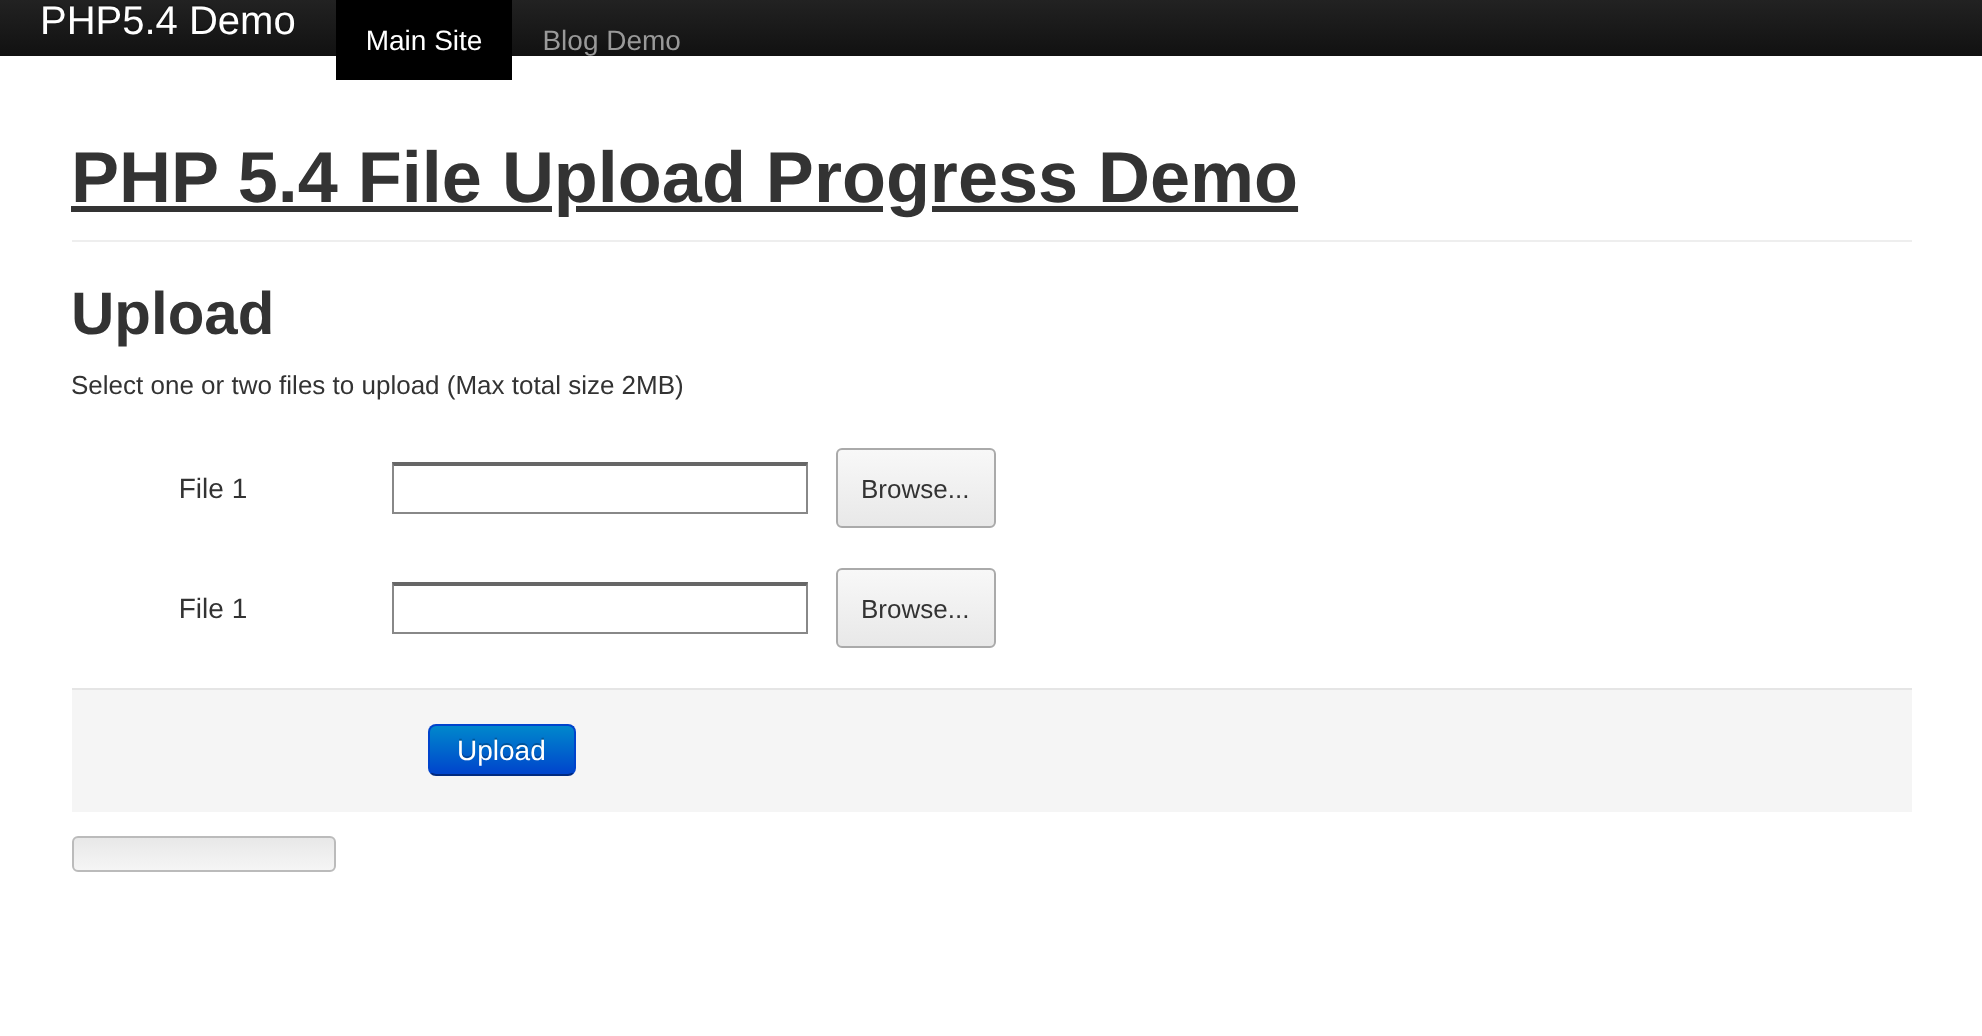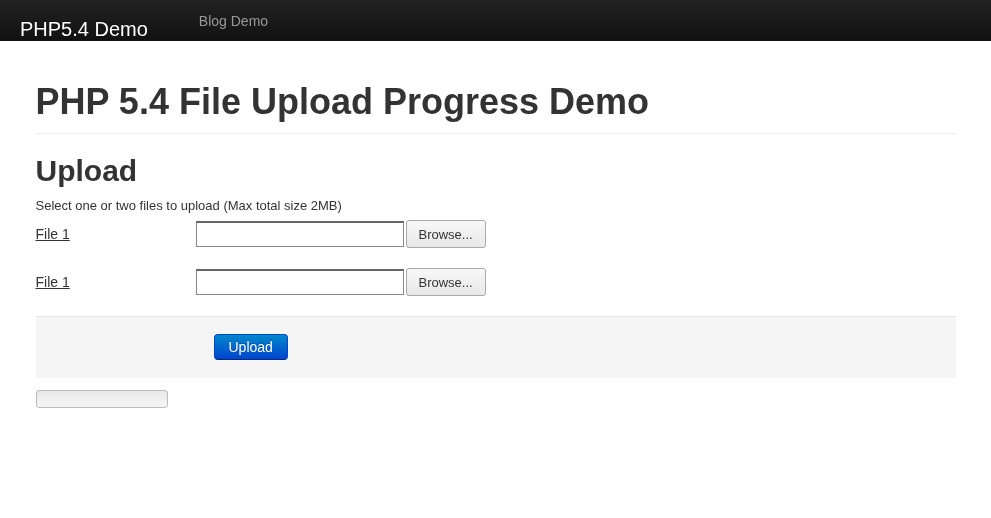--- a/index.html
+++ b/index.html
@@ -1,44 +1,45 @@
 <!DOCTYPE html>
 <html><head>
 <meta charset="utf-8">
 <style>
 * { margin: 0; padding: 0; box-sizing: border-box; }
 body { font-family: "Helvetica Neue", Helvetica, Arial, sans-serif; font-size: 14px; color: #333; background: #fff; }
 
-.navbar { background: #1b1b1b; background-image: linear-gradient(to bottom, #222, #111); height: 41px; display: flex; align-items: flex-end; padding: 0 20px; gap: 16px; }
+.navbar { background: #1b1b1b; background-image: linear-gradient(to bottom, #222, #111); height: 28px; display: flex; align-items: flex-start; padding: 0 20px; }
 .navbar-brand { color: #fff; font-size: 20px; font-weight: 200; margin-right: 20px; text-shadow: 0 -1px 0 rgba(0,0,0,.25); }
 .nav-item { color: #999; font-size: 14px; padding: 10px 15px; cursor: pointer; height: 40px; display: flex; align-items: center; }
 .nav-item.active { color: #fff; background: #000; }
 
 .container { max-width: 960px; margin: 0 auto; padding: 20px; }
-h1 { font-size: 36px; font-weight: bold; color: #333; margin: 20px 0 10px; }
+h1 { font-size: 36px; font-weight: bold; color: #333; margin: 20px 0 10px; text-decoration: underline; }
 h2 { font-size: 30px; font-weight: bold; color: #333; margin: 20px 0 10px; }
 .hr { border-bottom: 1px solid #eee; margin-bottom: 20px; }
-.help-text { font-size: 13px; color: #333; margin-bottom: 7px; }
+.help-text { font-size: 13px; color: #333; margin-bottom: 24px; }
 
 .form-row { display: flex; align-items: center; margin-bottom: 20px; }
-.form-label { width: 160px; text-align: left; padding-right: 18px; font-size: 14px; color: #333; text-decoration: underline; }
+.form-label { width: 160px; text-align: center; padding-right: 18px; font-size: 14px; color: #333; }
 .file-input-wrap { display: flex; align-items: center; }
 .file-text { width: 208px; height: 26px; border: 1px solid #888; border-top: 2px solid #666; background: #fff; font-size: 13px; padding: 2px 4px; }
-.browse-btn { height: 28px; padding: 0 12px; margin-left: 2px; border: 1px solid #aaa; border-radius: 3px; background: linear-gradient(to bottom, #f8f8f8, #e8e8e8); font-size: 13px; color: #333; cursor: pointer; font-family: inherit; }
+.browse-btn { height: 40px; padding: 0 12px; margin-left: 14px; border: 1px solid #aaa; border-radius: 3px; background: linear-gradient(to bottom, #f8f8f8, #e8e8e8); font-size: 13px; color: #333; cursor: pointer; font-family: inherit; }
 
 .form-actions { background: #f5f5f5; padding: 17px 20px 18px 178px; margin-top: 20px; border-top: 1px solid #e5e5e5; }
 .btn-primary { background: linear-gradient(to bottom, #08c, #04c); border: 1px solid #04c; border-bottom-color: #002a80; border-radius: 4px; color: #fff; font-size: 14px; padding: 4px 14px; cursor: pointer; text-shadow: 0 -1px 0 rgba(0,0,0,.25); font-family: inherit; }
 
 .progress-bar { width: 132px; height: 18px; border: 1px solid #bbb; border-radius: 3px; background: linear-gradient(to bottom, #e8e8e8, #f5f5f5); margin-top: 12px; }
 </style>
 </head>
 <body>
 
 <div class="navbar">
   <div class="navbar-brand">PHP5.4 Demo</div>
+  <div class="nav-item active">Main Site</div>
   <div class="nav-item">Blog Demo</div>
 </div>
 
 <div class="container">
   <h1>PHP 5.4 File Upload Progress Demo</h1>
   <div class="hr"></div>
 
   <h2>Upload</h2>
   <p class="help-text">Select one or two files to upload (Max total size 2MB)</p>
 

